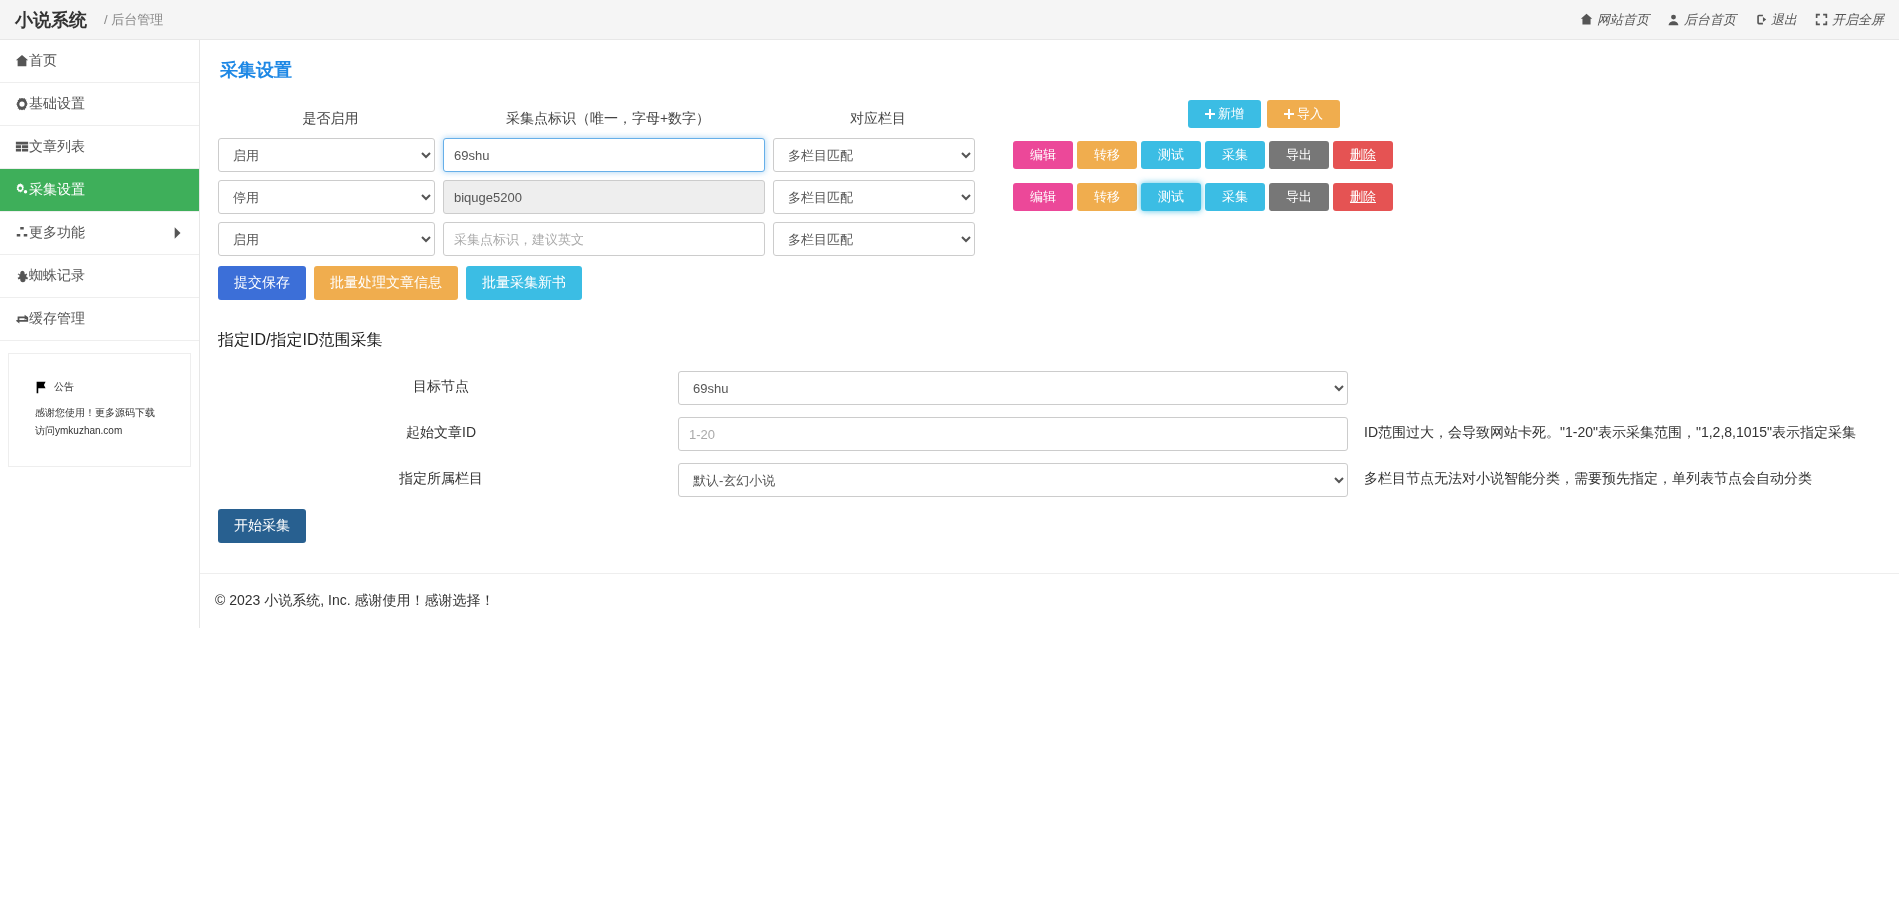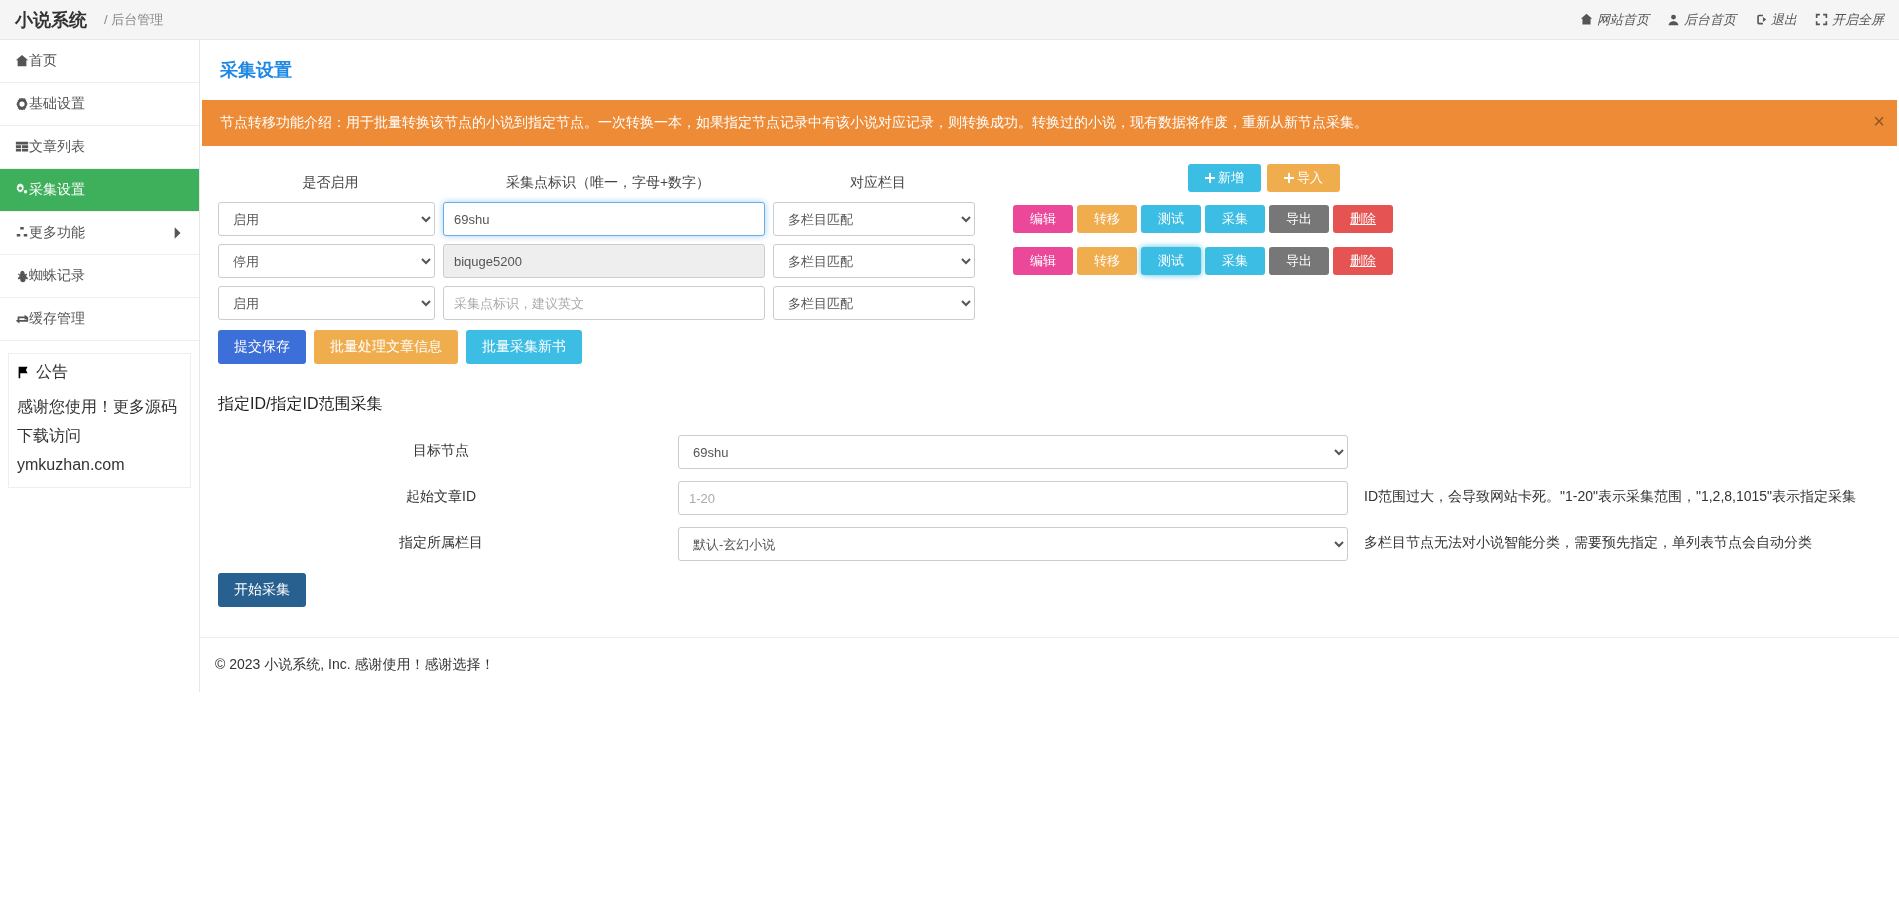--- a/index.html
+++ b/index.html
@@ -16,21 +16,21 @@
 
 .layout { display: flex; }
 .sidebar { width: 200px; background: #fff; border-right: 1px solid #e7e7e7; }
 .content { flex: 1; padding: 0; }
 
 
 .menu-item { display: flex; align-items: center; padding: 12px 15px; border-bottom: 1px solid #eee; cursor: pointer; color: #555; font-size: 14px; }
 .menu-item.active { background: #3eaf5a; color: #fff; }
 .menu-item svg { width: 14px; height: 14px; fill: currentColor; }
 .menu-item .chevron { margin-left: auto; }
-.notice-box { margin: 12px 8px; border: 1px solid #eee; padding: 8px; font-size: 16px; }
+.notice-box { margin: 12px 8px; border: 1px solid #eee; padding: 26px; font-size: 10px; }
 .notice-title { margin-bottom: 10px; display: flex; align-items: center; gap: 6px; }
 .notice-text { color: #333; line-height: 1.8; }
 
 
 .content-header { padding: 18px 20px; }
 .content-title { color: #1e88e5; font-size: 18px; font-weight: bold; }
 
 
 .alert-warning { background: #ed8b36; color: #fff; padding: 14px 18px; margin: 0 2px 18px 2px; position: relative; font-size: 14px; }
 .alert-close { position: absolute; right: 12px; top: 10px; color: rgba(0,0,0,.4); font-size: 20px; cursor: pointer; }
@@ -168,24 +168,20 @@
       </div>
       <div class="notice-text">感谢您使用！更多源码下载访问ymkuzhan.com</div>
     </div>
   </div>
 
   <div class="content">
     <div class="content-header">
       <div class="content-title">采集设置</div>
     </div>
 
-    <div class="alert-warning">
-      <span>节点转移功能介绍：用于批量转换该节点的小说到指定节点。一次转换一本，如果指定节点记录中有该小说对应记录，则转换成功。转换过的小说，现有数据将作废，重新从新节点采集。</span>
-      <span class="alert-close">×</span>
-    </div>
 
     <div class="grid-area">
       <div class="grid-header">
         <div class="hdr-cell col-enable">是否启用</div>
         <div class="hdr-cell col-ident">采集点标识（唯一，字母+数字）</div>
         <div class="hdr-cell col-cat">对应栏目</div>
         <div class="col-spacer"></div>
         <div class="add-buttons">
           <button class="btn btn-info">
             <svg width="10" height="10" viewBox="0 0 10 10" fill="#fff">

